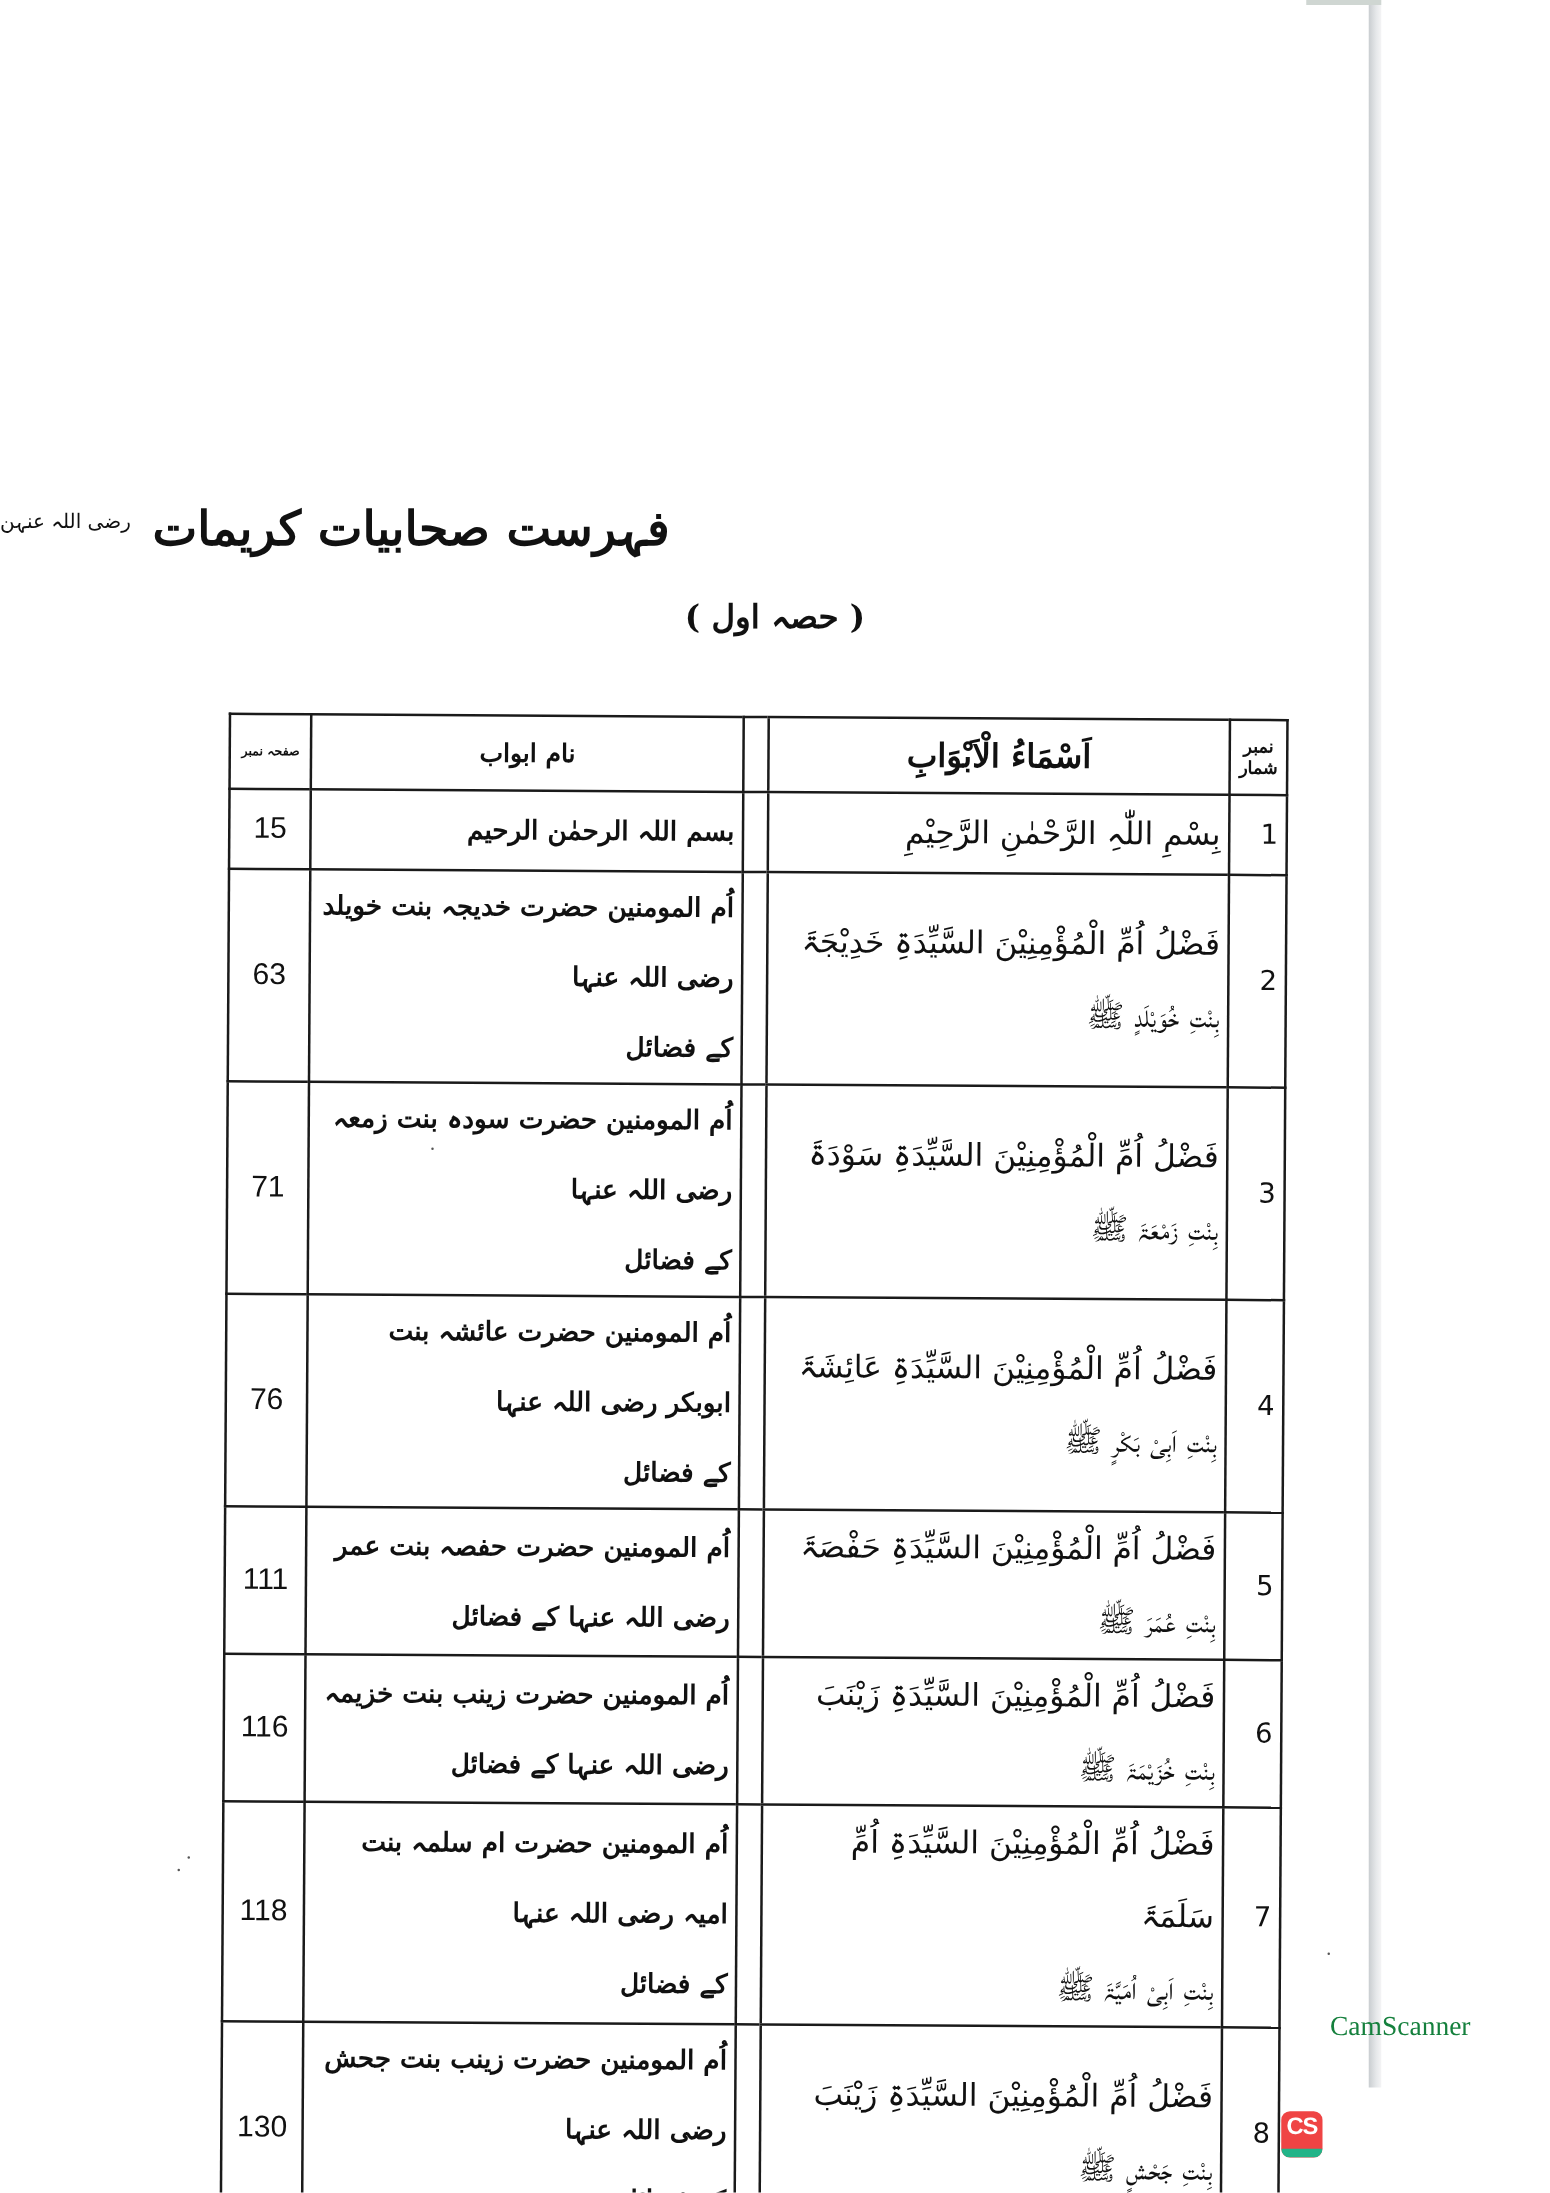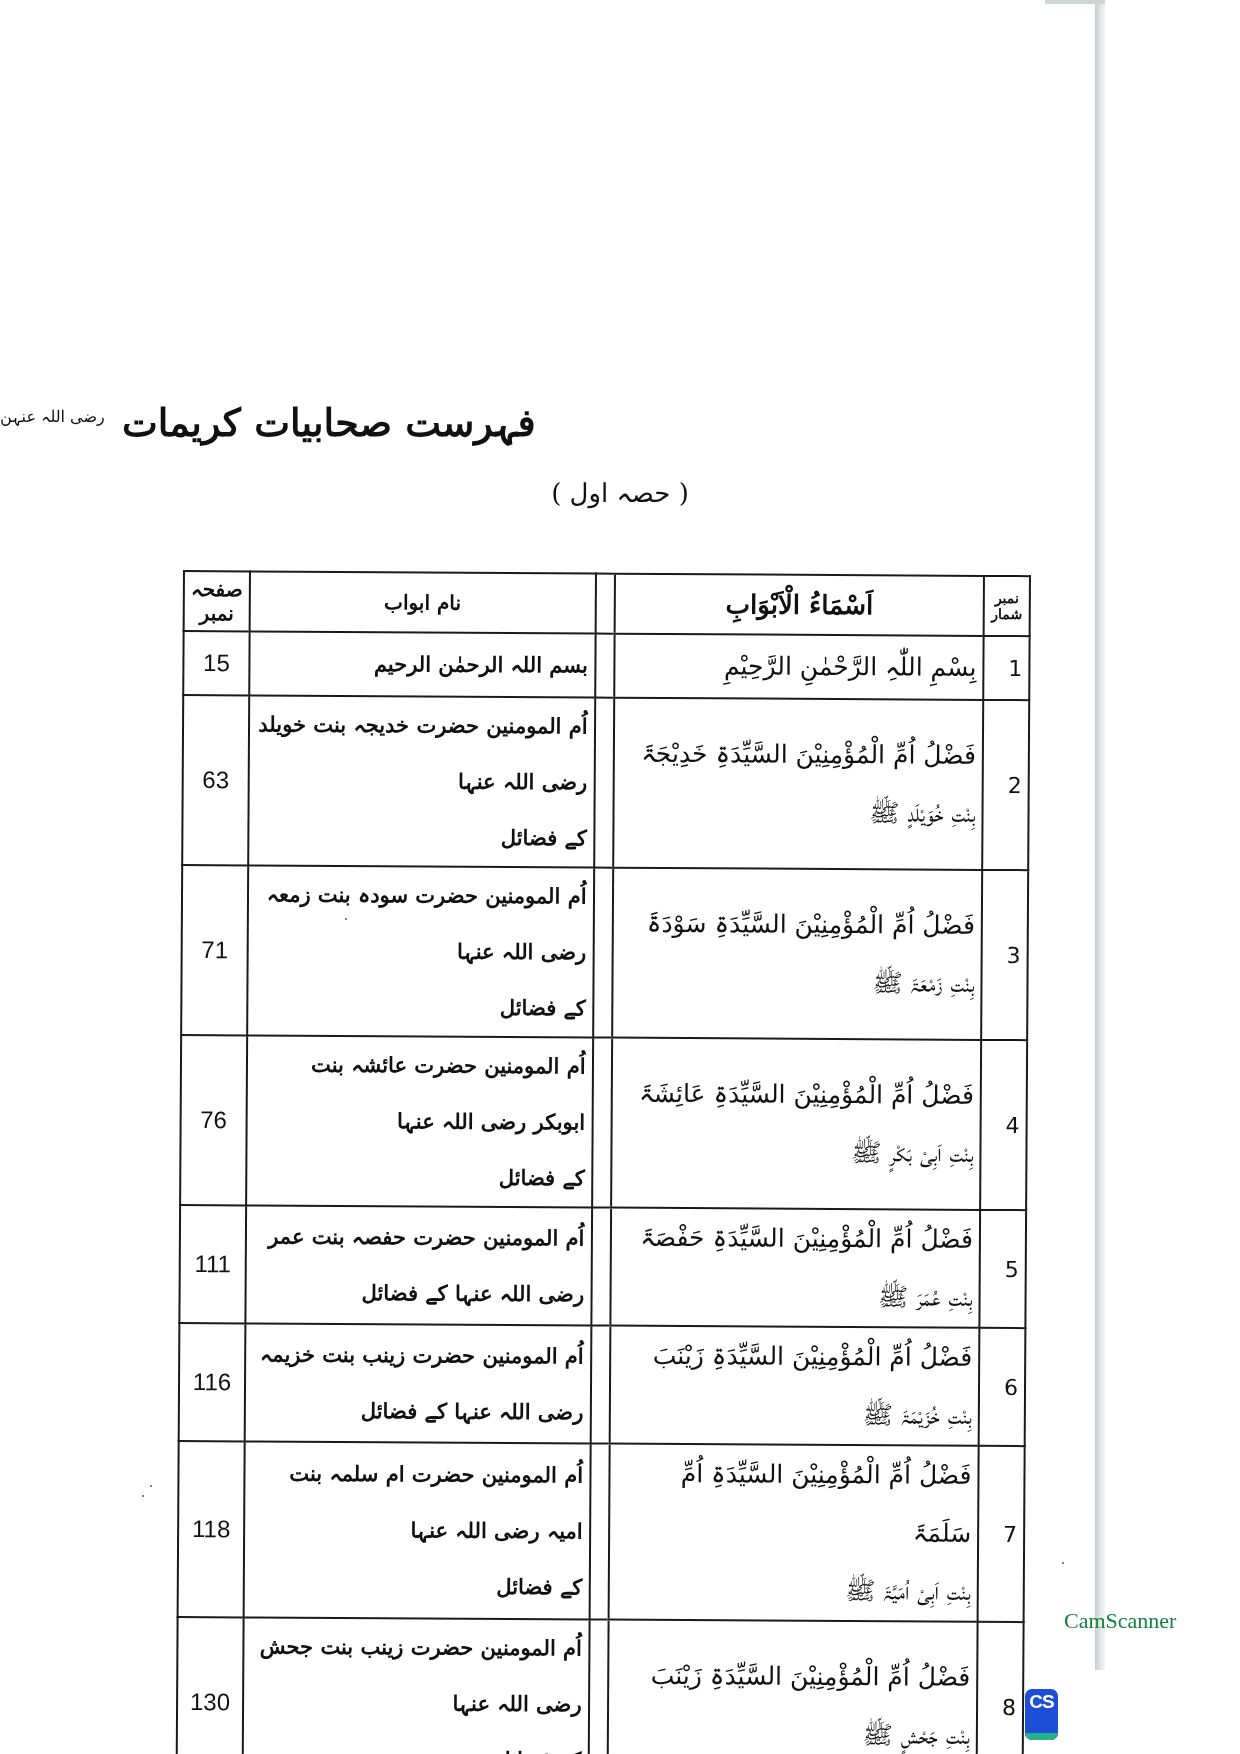--- a/index.html
+++ b/index.html
@@ -19,52 +19,52 @@
   }
   .title {
     position:absolute; left:0; width:1240px; top:400px;
     text-align:left; direction:rtl;
     font-family:"DejaVu Serif", serif; font-size:38px; font-weight:bold;
   }
   .title .honorific { font-size:16px; font-weight:normal; vertical-align:super; margin-right:4px; }
   .subtitle {
     position:absolute; left:0; width:1240px; top:478px;
     text-align:center; direction:rtl;
-    font-family:"DejaVu Serif", serif; font-size:26px; font-weight:normal;
+    font-family:"DejaVu Serif", serif; font-size:26px; font-weight:bold;
   }
   table.toc {
     position:absolute; left:183px; top:570px; width:848px;
     border-collapse:collapse; direction:rtl;
     transform:rotate(0.35deg); transform-origin:top left;
   }
   table.toc td, table.toc th {
     border:2px solid #1a1a1a; padding:0 6px; vertical-align:middle;
   }
   table.toc th {
     height:58px; font-family:"DejaVu Serif", serif; font-weight:bold;
   }
   .c-serial { width:32px; font-size:22px; }
   .c-arabic { width:372px; text-align:right; font-family:"DejaVu Serif", serif; font-size:25px; line-height:58px; }
   .c-urdu { width:348px; text-align:right; font-family:"DejaVu Serif", serif; font-size:21px; line-height:56px; font-weight:bold; }
   .c-page { width:52px; text-align:center; font-family:"Liberation Sans", sans-serif; font-size:24px; }
   th.c-serial { font-size:14px; }
-  th.c-page { font-size:20px; }
+  th.c-page { font-size:10px; }
   th.c-arabic { font-size:26px; text-align:center; line-height:normal; }
   th.c-urdu { font-size:20px; text-align:center; line-height:normal; }
   
   table.toc td.c-arabic, table.toc th.c-arabic { border-left:none; }
   table.toc td.c-urdu, table.toc th.c-urdu { border-right:none; }
   td.gap, th.gap { width:6px; padding:0; border-top:2px solid #1a1a1a; border-bottom:2px solid #1a1a1a;
     border-left:2px solid #1a1a1a; border-right:2px solid #1a1a1a; }
   tr.r1 td { height:62px; }
   tr.rn td { height:116px; }
   .arabic-line { display:block; }
   .cs-badge {
-    position:absolute; left:1025px; top:1689px; width:33px; height:51px;
-    border-radius:7px; overflow:hidden; background:#1d4ed8;
+    position:absolute; left:1025px; top:1689px; width:33px; height:37px;
+    border-radius:7px; overflow:hidden; background:#ef4444;
   }
   .cs-badge .cs-text {
     position:absolute; top:2px; left:0; width:33px; text-align:center;
     color:#fff; font-family:"Liberation Sans", sans-serif; font-weight:bold; font-size:19px; letter-spacing:-1px;
   }
   .cs-badge .cs-bar { position:absolute; left:0; bottom:0; width:33px; height:7px; background:#22b488; }
   .cs-label {
     position:absolute; left:1064px; top:1608px;
     font-family:"Liberation Serif", serif; font-size:22px; color:#15803d;
   }

